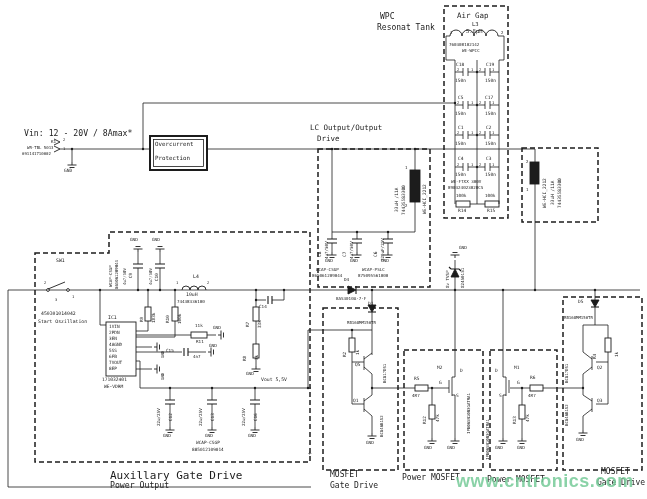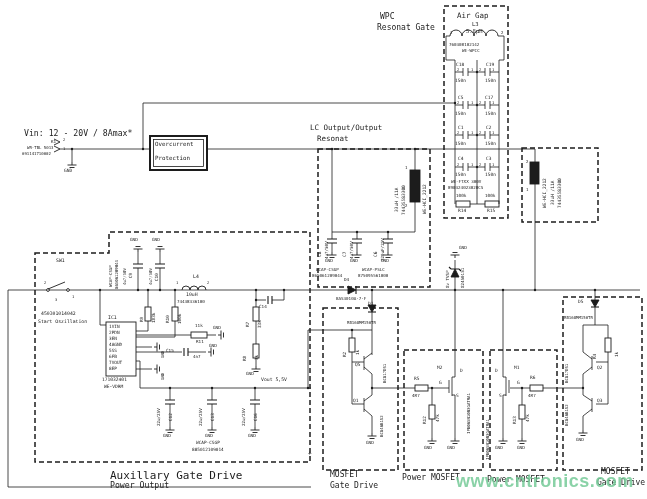--- a/index.html
+++ b/index.html
@@ -183,21 +183,21 @@
         <circle cx="583" cy="388" r="1.2"></circle>
     <circle cx="170" cy="388" r="1.2"></circle>
         <circle cx="212" cy="388" r="1.2"></circle>
         <circle cx="255" cy="388" r="1.2"></circle>
         <circle cx="308" cy="388" r="1.2"></circle>
   </g>
 </svg>
 
 <div id="labels">
       <span class="lbl" style="left: 380px; top: 13px; font-size: 8px;">WPC</span>
-      <span class="lbl" style="left: 377px; top: 24px; font-size: 8px;">Resonat Gate</span>
+      <span class="lbl" style="left: 377px; top: 24px; font-size: 8px;">Resonat Tank</span>
       <span class="lbl" style="left: 457px; top: 12px; font-size: 7.5px;">Air Gap</span>
       <span class="lbl" style="left: 472px; top: 22px; font-size: 5.5px;">L3</span>
       <span class="lbl" style="left: 466px; top: 29px; font-size: 5.5px;">5.8μH</span>
       <span class="lbl" style="left: 450px; top: 31px; font-size: 4px;">1</span>
       <span class="lbl" style="left: 501px; top: 31px; font-size: 4px;">2</span>
       <span class="lbl" style="left: 449px; top: 43px; font-size: 4.2px;">760308102142</span>
       <span class="lbl" style="left: 462px; top: 49px; font-size: 4.2px;">WE-WPCC</span>
       <span class="lbl" style="left: 456px; top: 63px; font-size: 4.5px;">C18</span>
       <span class="lbl" style="left: 486px; top: 63px; font-size: 4.5px;">C19</span>
       <span class="lbl" style="left: 457px; top: 68px; font-size: 3.8px;">2</span>
@@ -235,21 +235,21 @@
       <span class="lbl" style="left: 456px; top: 194px; font-size: 4.3px;">100k</span>
       <span class="lbl" style="left: 485px; top: 194px; font-size: 4.3px;">100k</span>
       <span class="lbl" style="left: 458px; top: 209px; font-size: 4.5px;">R14</span>
       <span class="lbl" style="left: 487px; top: 209px; font-size: 4.5px;">R15</span>
       <span class="lbl" style="left: 526px; top: 160px; font-size: 4px;">2</span>
       <span class="lbl" style="left: 526px; top: 188px; font-size: 4px;">1</span>
       <span class="lbl rot" style="left: 543px; top: 208px; font-size: 4.5px;">WE-HCI_2212</span>
       <span class="lbl rot" style="left: 551px; top: 205px; font-size: 4.5px;">33uH /11A</span>
       <span class="lbl rot" style="left: 558px; top: 208px; font-size: 4.5px;">74435583300</span>
       <span class="lbl" style="left: 310px; top: 124px; font-size: 7.5px;">LC Output/Output</span>
-      <span class="lbl" style="left: 317px; top: 135px; font-size: 7.5px;">Resonat</span>
+      <span class="lbl" style="left: 317px; top: 135px; font-size: 7.5px;">Drive</span>
       <span class="lbl" style="left: 405px; top: 166px; font-size: 4px;">1</span>
       <span class="lbl" style="left: 405px; top: 204px; font-size: 4px;">2</span>
       <span class="lbl rot" style="left: 395px; top: 212px; font-size: 4.5px;">33uH /11A</span>
       <span class="lbl rot" style="left: 402px; top: 215px; font-size: 4.5px;">74435583300</span>
       <span class="lbl rot" style="left: 423px; top: 214px; font-size: 4.5px;">WE-HCI_2212</span>
       <span class="lbl rot" style="left: 318px; top: 257px; font-size: 4.5px;">C8</span>
       <span class="lbl rot" style="left: 325px; top: 259px; font-size: 4.2px;">4u7/50V</span>
       <span class="lbl rot" style="left: 343px; top: 257px; font-size: 4.5px;">C7</span>
       <span class="lbl rot" style="left: 350px; top: 259px; font-size: 4.2px;">4u7/50V</span>
       <span class="lbl rot" style="left: 374px; top: 257px; font-size: 4.5px;">C6</span>

